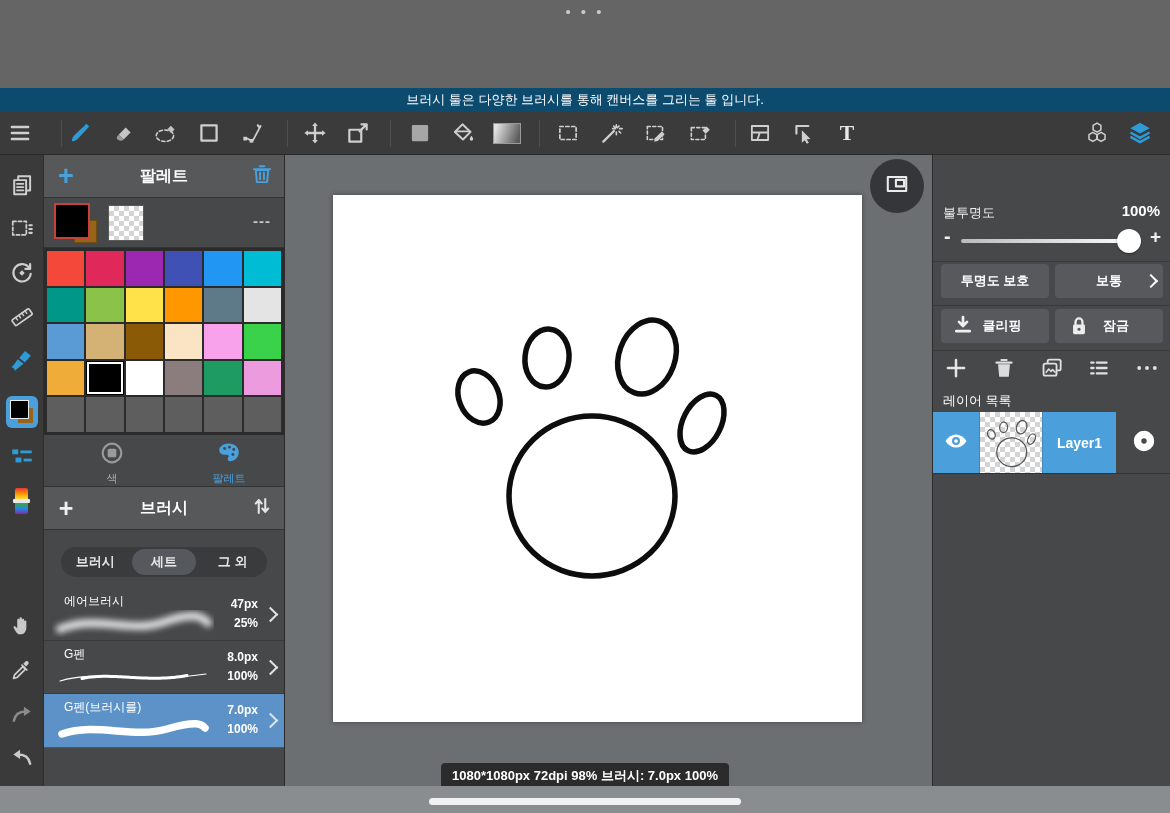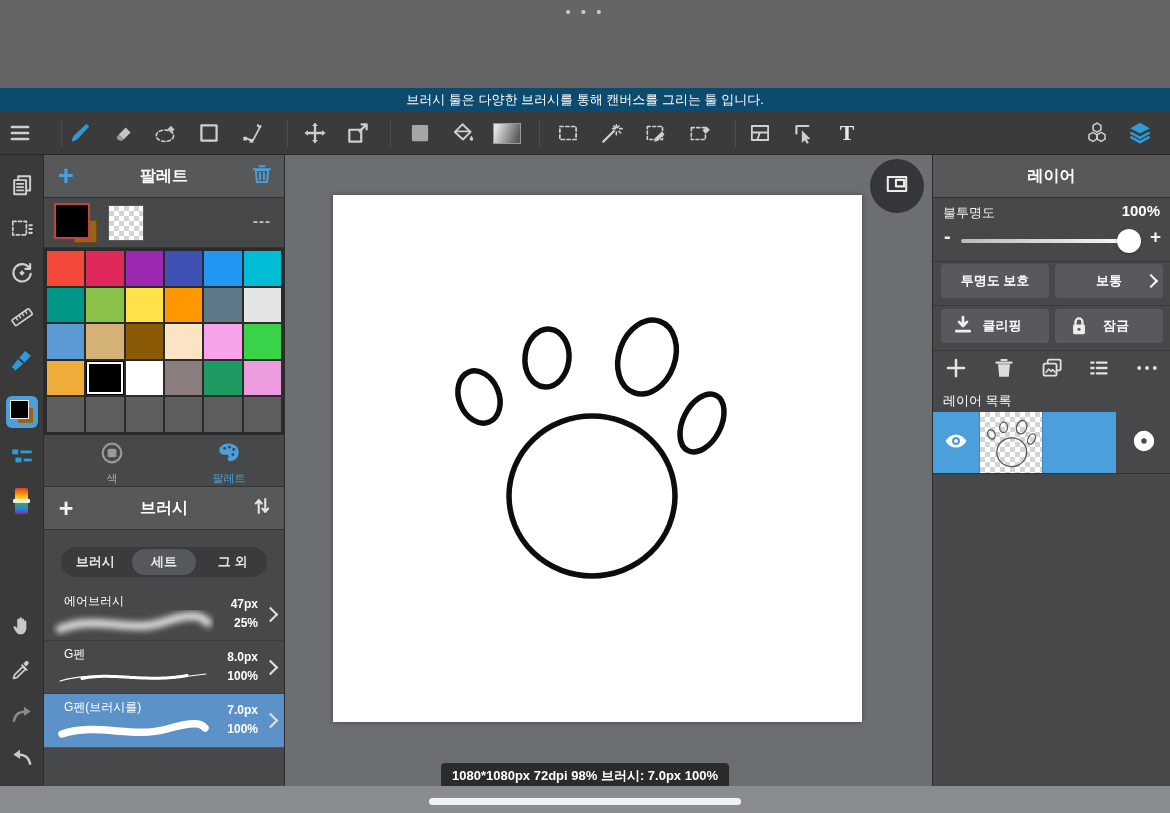--- a/index.html
+++ b/index.html
@@ -528,23 +528,20 @@
       <div class="abs nav-btn">
           <span id="icon-nav"><svg width="26" height="26" viewBox="0 0 24 24" fill="none" stroke="#CFCFCF" stroke-width="1.8" stroke-linecap="round" stroke-linejoin="round">
               <rect x="3.5" y="5.5" width="17" height="13" stroke="#ECECEC" stroke-width="1.9"></rect>
               <rect x="11" y="8.2" width="7.5" height="6" stroke="#ECECEC" stroke-width="1.9"></rect>
             </svg></span>
         </div>
       <div class="abs status-pill">1080*1080px 72dpi 98% 브러시: 7.0px 100%</div>
     </div>
 
     <div class="abs layers-panel">
-      <div class="panel-header" style="top:0;">
-        <div class="panel-title">레이어</div>
-      </div>
 
       <div class="abs lp-opacity">
         <div class="abs lp-oplabel">불투명도</div>
         <div class="abs lp-opval">100%</div>
         <div class="abs lp-minus">-</div>
         <div class="abs lp-track"></div>
         <div class="abs lp-thumb"></div>
         <div class="abs lp-plus">+</div>
       </div>
 
@@ -637,20 +634,21 @@
           </div>
         <div class="abs layer-thumb checker" id="layer-thumb">
             <svg width="58" height="54" viewBox="105 100 300 300">
  <ellipse cx="259" cy="301" rx="83" ry="80" stroke="#555" stroke-width="7" fill="none"></ellipse>
  <ellipse cx="146" cy="202" rx="20" ry="27" transform="rotate(-22 146 202)" stroke="#555" stroke-width="7" fill="none"></ellipse>
  <ellipse cx="214" cy="163" rx="22" ry="29" transform="rotate(6 214 163)" stroke="#555" stroke-width="7" fill="none"></ellipse>
  <ellipse cx="314" cy="162" rx="28" ry="38" transform="rotate(20 314 162)" stroke="#555" stroke-width="7" fill="none"></ellipse>
  <ellipse cx="369" cy="228" rx="19" ry="31" transform="rotate(27 369 228)" stroke="#555" stroke-width="7" fill="none"></ellipse>
             </svg>
           </div>
+        <div class="abs layer-name">Layer1</div>
         <div class="abs layer-gear">
             <span id="icon-gear"><svg width="26" height="26" viewBox="0 0 24 24" fill="none" stroke="#CFCFCF" stroke-width="1.8" stroke-linecap="round" stroke-linejoin="round">
                 <circle cx="12" cy="12" r="7.2" stroke="#FFF" stroke-width="4.4" stroke-dasharray="3.7 2.0"></circle>
                 <circle cx="12" cy="12" r="5.6" fill="#FFF" stroke="none"></circle>
                 <circle cx="12" cy="12" r="2.5" fill="#46484A" stroke="none"></circle>
               </svg></span>
           </div>
       </div>
     </div>
   </div>

